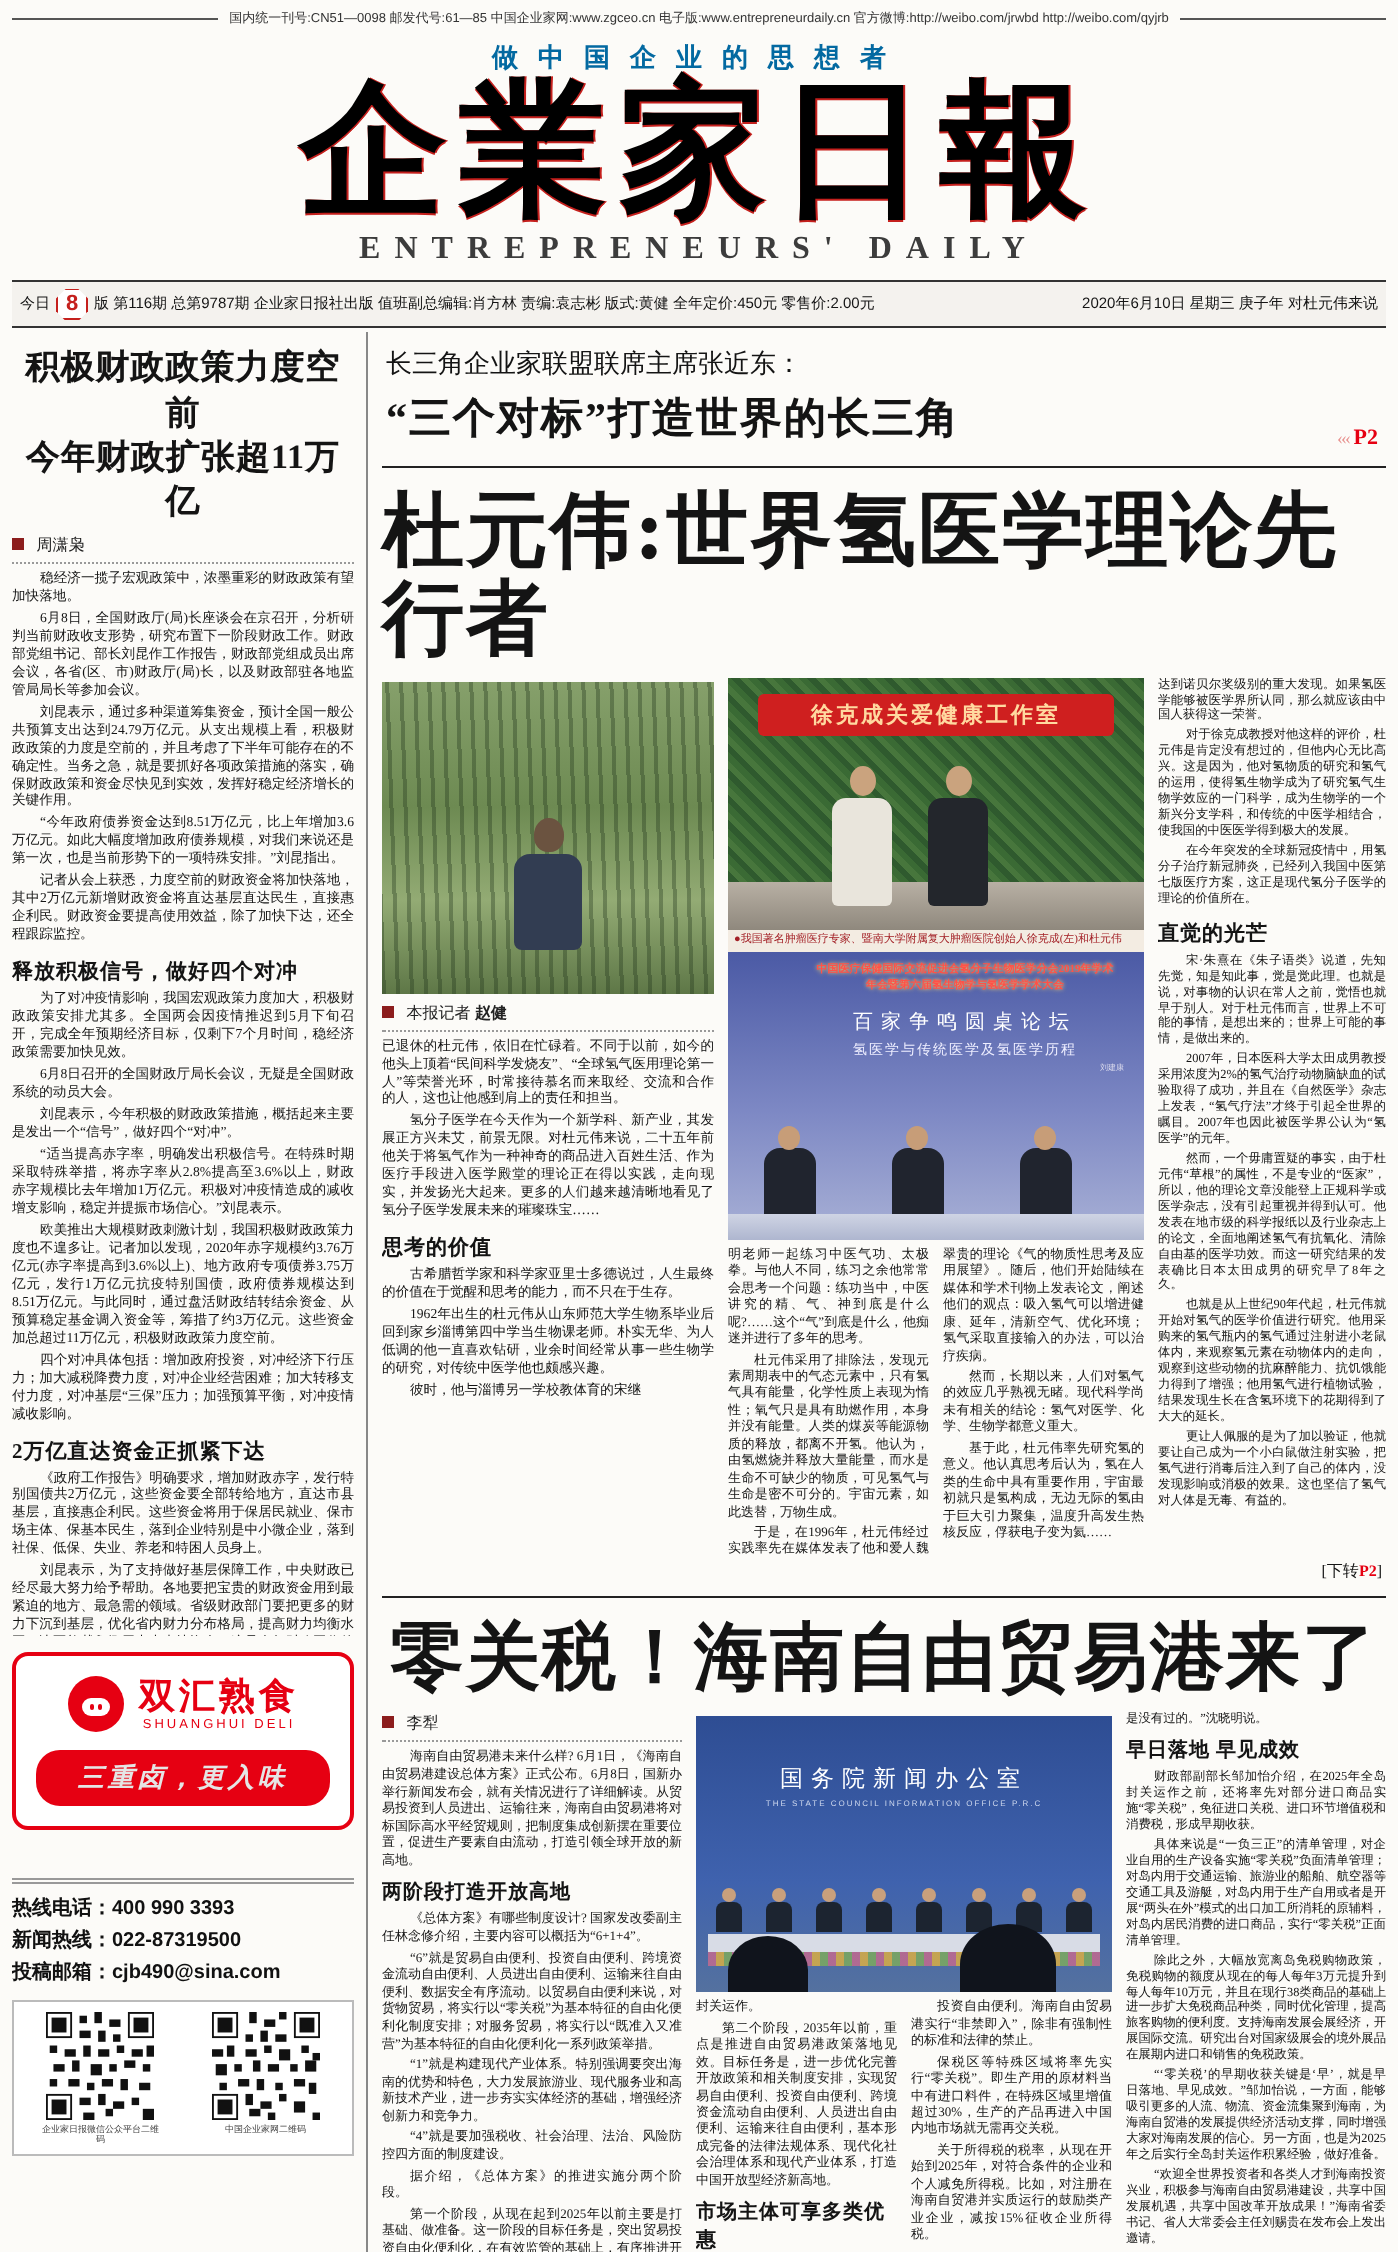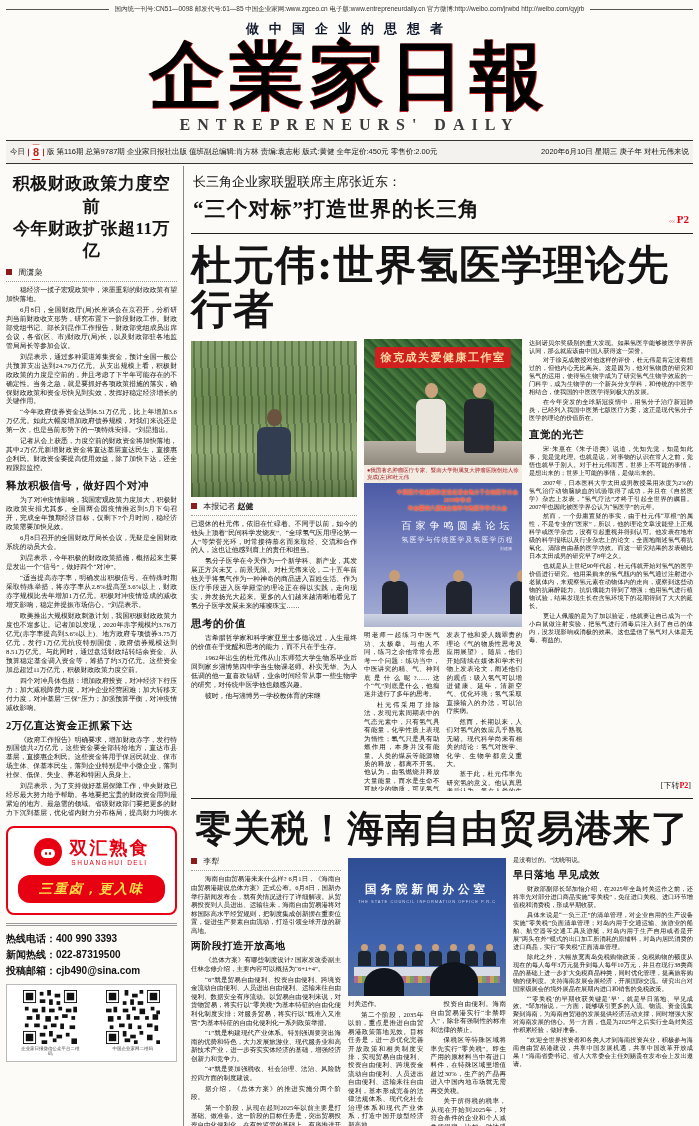--- a/index.html
+++ b/index.html
@@ -3,21 +3,21 @@
 <meta charset="utf-8">
 <style>
   * { box-sizing: border-box; }
   html,body { margin:0; padding:0; background:#d9d6d0; }
   .page{ width:699px; height:1126px; margin:0 auto; background:#fcfbf8; color:#141414;
          font-family:"Liberation Serif",serif; overflow:hidden; padding:0 6px; position:relative;}
   
   .reg-line{ display:flex; align-items:center; gap:6px; padding-top:5px; }
   .reg-line .rule{ flex:1; height:1px; background:#555; }
   .reg-line .reg-text{ font-size:6.5px; color:#333; font-family:"Liberation Sans",sans-serif; white-space:nowrap;}
-  .slogan{ text-align:center; color:#0f172a; font-weight:bold; font-size:13px; letter-spacing:10px; padding:6px 0 0;}
+  .slogan{ text-align:center; color:#0369a1; font-weight:bold; font-size:13px; letter-spacing:10px; padding:6px 0 0;}
   .title-cn{ margin:0; text-align:center; color:#000000; font-size:74px; line-height:1.02; font-weight:900;
              letter-spacing:6px; font-family:"DejaVu Serif",serif; text-shadow:1px 0 0 #c5201d,0 1px 0 #c5201d;}
   .title-en{ text-align:center; font-size:16px; font-weight:bold; letter-spacing:7px; color:#3c3c3c; padding:3px 0 6px;
              font-family:"Liberation Serif",serif;}
   .info-bar{ display:flex; justify-content:space-between; align-items:center; border-top:1px solid #333;
              border-bottom:1px solid #333; background:#f4f2ee; font-size:7.5px; padding:3px 4px;
              font-family:"Liberation Sans",sans-serif;}
   .info-left{ display:flex; align-items:center; gap:3px;}
   .badge8{ display:inline-block; width:16px; height:16px; line-height:15px; text-align:center; color:#c5201d;
            font-weight:bold; font-size:11px; border:1.5px solid #c5201d; background:#fff;
@@ -37,42 +37,42 @@
   .cont p:first-child{ text-indent:0;}
   
   .ad-box{ border:2px solid #e60012; border-radius:8px; background:#fff; margin-top:8px; padding:10px 6px 8px; text-align:center;}
   .ad-top{ display:flex; align-items:center; justify-content:center; gap:8px;}
   .pig{ width:28px; height:28px; border-radius:50%; background:#e60012; position:relative; flex:0 0 auto;}
   .pig::before{ content:""; position:absolute; left:7px; top:11px; width:14px; height:9px; background:#fff; border-radius:5px;}
   .pig::after{ content:""; position:absolute; left:11px; top:14px; width:2.5px; height:3px; background:#e60012;
                box-shadow:4px 0 0 #e60012; border-radius:1px;}
   .brand-cn{ color:#e60012; font-size:18px; font-weight:900; letter-spacing:2px; line-height:1;}
   .brand-en{ color:#e60012; font-size:6.5px; letter-spacing:1.5px; font-family:"Liberation Sans",sans-serif; margin-top:2px;}
-  .ribbon{ margin:9px 4px 2px; background:#e60012; color:#fde047; border-radius:12px; font-size:13px; padding:5px 0;
+  .ribbon{ margin:9px 4px 2px; background:#e60012; color:#e5e5e5; border-radius:12px; font-size:13px; padding:5px 0;
            font-style:italic; font-weight:bold; letter-spacing:2px;}
-  .contacts{ margin-top:8px; font-size:10px; font-weight:bold; font-family:"Liberation Sans",sans-serif;
+  .contacts{ margin-top:24px; font-size:10px; font-weight:bold; font-family:"Liberation Sans",sans-serif;
              line-height:1.6; border-top:3px double #999; padding-top:5px; color:#111;}
   .qr-row{ margin-top:5px; border:1px solid #bbb; padding:5px 2px; display:flex; justify-content:space-around; background:#fff;}
   .qr{ width:62px; text-align:center;}
   .qr svg{ width:54px; height:54px; display:block; margin:0 auto;}
   .qr-caption{ font-size:4.5px; color:#444; font-family:"Liberation Sans",sans-serif; margin-top:2px;}
   
   .teaser{ border-bottom:1.5px solid #222; padding:4px 2px 10px; position:relative;}
   .teaser .kicker{ font-size:13px; margin:3px 0 4px; font-family:"Liberation Sans",sans-serif;}
   .teaser .t-title{ font-size:21px; font-weight:600; margin:0; letter-spacing:1px;}
   .jump-mark{ position:absolute; right:4px; bottom:8px; font-size:9px;}
   .jump-mark .arrows{ color:#e8928f; letter-spacing:-1px;}
   .jump-mark .pg{ color:#e60012; font-weight:900; font-size:11px;}
   
   .hydro-headline{ font-size:41px; font-weight:900; margin:10px 0 8px; line-height:1.05;
                    font-family:"DejaVu Serif",serif; letter-spacing:1px;}
   .body3col{ display:flex; gap:7px; overflow:hidden;}
   .hydrogen .body3col{ height:452px;}
   .colA{ width:166px; flex:0 0 auto; overflow:hidden;}
-  .colB{ width:158px; flex:0 0 auto; overflow:hidden;}
+  .colB{ width:208px; flex:0 0 auto; overflow:hidden;}
   .colC{ flex:1; position:relative; overflow:hidden; padding-bottom:11px;}
   .colC .paras p{ font-size:6.2px; line-height:1.28;}
   .twocol{ column-count:2; column-gap:7px; margin-top:4px;}
   .twocol p{ font-size:6.5px; line-height:1.3; margin:0 0 2px; text-align:justify; text-indent:13px;}
   .twocol .subhead{ font-size:9.5px; margin:4px 0 2px; column-span:none;}
   .jump-line{ position:absolute; bottom:0; right:2px; font-size:8px; background:#fcfbf8;}
   .jump-line .jp{ color:#e60012; font-weight:bold;}
   
   .fig-willow{ height:156px; position:relative; overflow:hidden; margin-top:2px;
     background:linear-gradient(180deg,#86a06b,#6d8a52 40%,#93ab74 70%,#5e7747);}
@@ -100,21 +100,21 @@
   .conf-line1{ color:#fff; font-size:10px; letter-spacing:4px; text-align:center; margin-top:7px;}
   .conf-line2{ color:#eef; font-size:7px; text-align:center; letter-spacing:1px; margin-top:2px;}
   .conf-names{ color:#dde; font-size:4px; text-align:right; padding-right:10px; margin-top:1px;}
   .conf-people{ position:absolute; bottom:0; left:0; right:0; height:52px;}
   .sitter{ position:absolute; bottom:12px; width:26px; height:34px; background:#20242e; border-radius:8px 8px 0 0;}
   .sitter::before{ content:""; position:absolute; top:-11px; left:7px; width:11px; height:12px; background:#c79d78; border-radius:50%;}
   .sitter.s1{left:18px;} .sitter.s2{left:82px;} .sitter.s3{left:146px;}
   .conf-table{ position:absolute; bottom:0; height:13px; left:0; right:0; background:linear-gradient(#cfd4e4,#aeb6cf);}
   .fig-press{ height:138px; position:relative; overflow:hidden; margin-top:2px;
     background:linear-gradient(180deg,#2e4d93,#3f62ae 60%,#54719f);}
-  .press-title{ color:#fff; font-size:11.5px; letter-spacing:4px; text-align:center; margin-top:24px; font-weight:bold;}
+  .press-title{ color:#fff; font-size:11.5px; letter-spacing:4px; text-align:center; margin-top:24px; font-weight:normal;}
   .press-en{ color:#cfd9ee; font-size:4px; text-align:center; letter-spacing:1px; margin-top:2px;
              font-family:"Liberation Sans",sans-serif;}
   .press-people{ position:absolute; bottom:30px; left:10px; right:10px; display:flex; justify-content:space-between;}
   .sp{ width:13px; height:15px; background:#1c2430; border-radius:4px 4px 0 0; position:relative;}
   .sp::before{ content:""; position:absolute; top:-7px; left:3px; width:7px; height:7px; background:#c9a07c; border-radius:50%;}
   .press-table{ position:absolute; bottom:20px; left:6px; right:6px; height:9px; background:#d8dce6;}
   .press-flowers{ position:absolute; bottom:13px; left:6px; right:6px; height:7px; opacity:.8;
     background:repeating-linear-gradient(90deg,#c96a8e 0 4px,#e2b23e 4px 8px,#7fae5a 8px 12px);}
   .aud{ position:absolute; bottom:-6px; width:40px; height:34px; background:#10141c; border-radius:50% 50% 0 0;}
   .aud.a1{ left:16px;} .aud.a2{ right:28px; width:48px; height:40px;}

